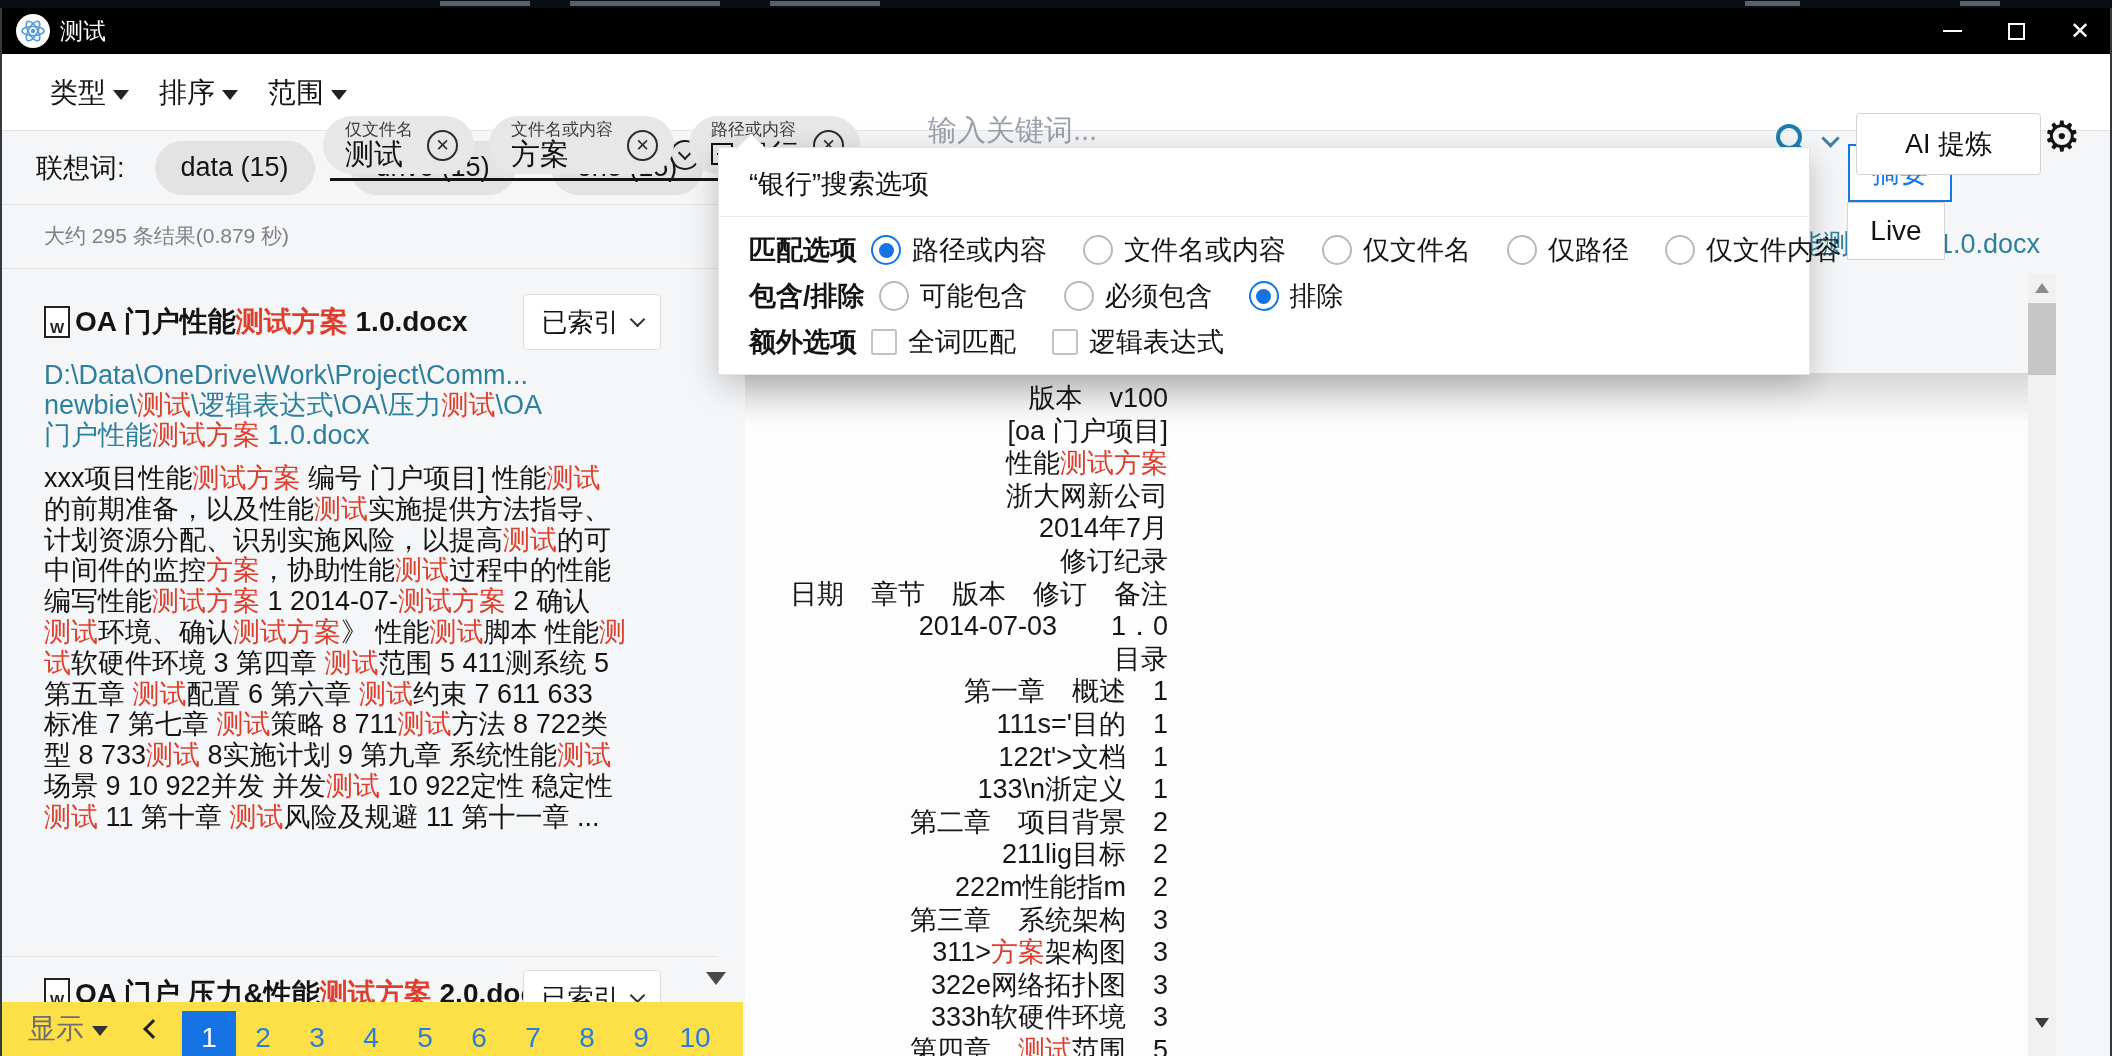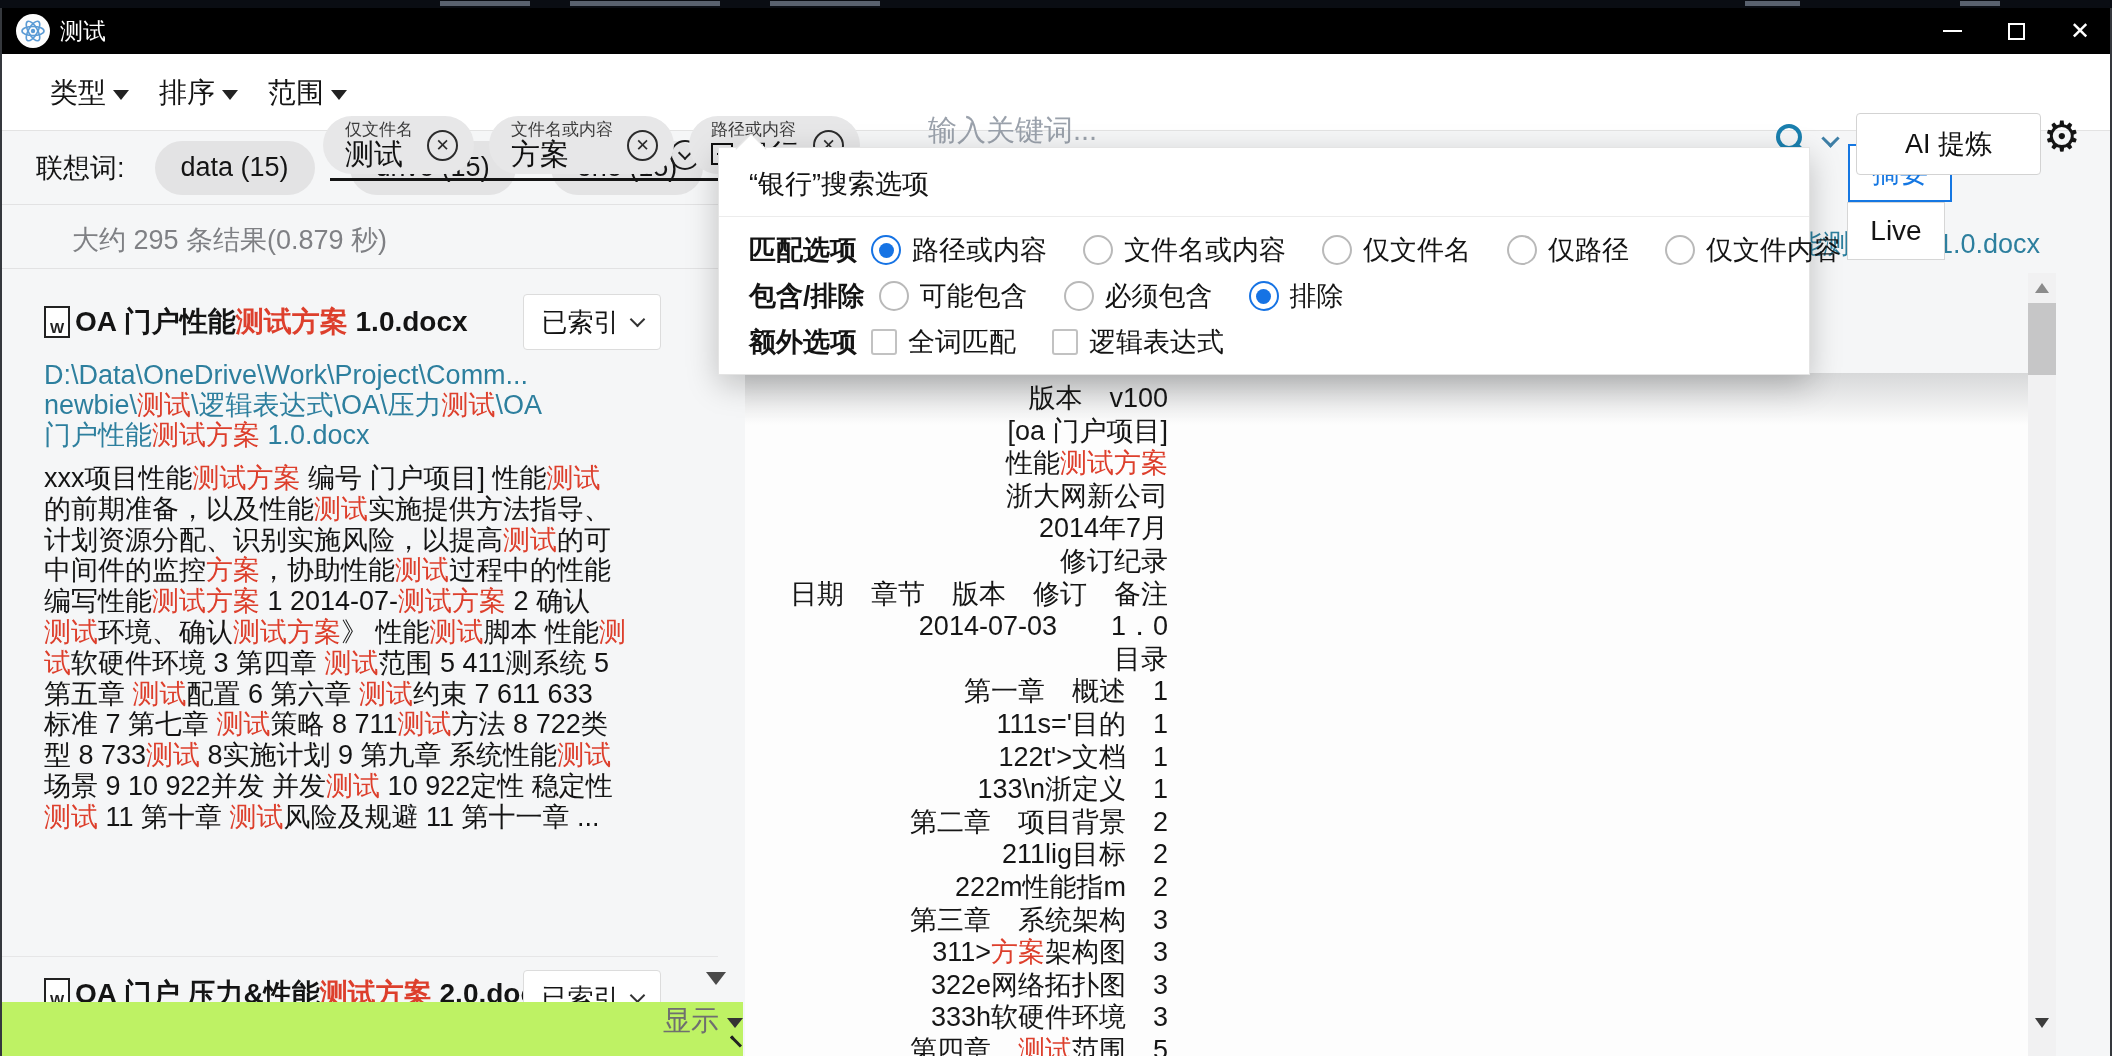--- a/index.html
+++ b/index.html
@@ -45,38 +45,38 @@
 
   
   .suggest-row { position:absolute; left:10px; top:131px; width:743px; height:73px; display:flex; align-items:center; }
   .suggest-label { font-size:27px; color:#141414; margin-left:26px; }
   .pills { display:flex; gap:35px; margin-left:30px; }
   .pill { height:54px; border-radius:27px; background:#e3e3e4; display:flex; align-items:center; padding:0 26px; font-size:27px; color:#141414; cursor:pointer; }
   .circle-chevron { position:absolute; left:660px; top:9px; width:30px; height:30px; border:2.5px solid #1b1b1b; border-radius:50%; display:flex; align-items:center; justify-content:center; cursor:pointer; }
   .circle-chevron i { width:10px; height:10px; border-right:2.5px solid #1b1b1b; border-bottom:2.5px solid #1b1b1b; transform:rotate(45deg); margin-top:-4px; }
   .divider { position:absolute; left:2px; width:741px; height:1px; background:#e2e2e3; }
 
-  .count-row { position:absolute; left:44px; top:222px; font-size:27px; color:#7f8084;margin-left:28px; }
+  .count-row { position:absolute; left:44px; top:222px; font-size:21px; color:#7f8084; }
 
   
   .result { position:absolute; left:0; width:745px; }
   .result-head { display:flex; align-items:center; }
   .doc-icon { width:26px; height:32px; border:2.5px solid #222; background:#fff; display:flex; align-items:flex-end; justify-content:center; font-size:15px; font-weight:bold; color:#222; margin-right:5px; flex:0 0 auto; }
   .r-title { font-size:28px; font-weight:bold; color:#141414; white-space:nowrap; }
   .r-title .hl { color:#dd3f2c; }
   .indexed-btn { position:absolute; width:138px; height:56px; background:#fff; border:1px solid #dcdcdc; border-radius:4px; display:flex; align-items:center; justify-content:center; gap:12px; font-size:26px; color:#141414; cursor:pointer; }
   .indexed-btn i { width:11px; height:11px; border-right:2.5px solid #333; border-bottom:2.5px solid #333; transform:rotate(45deg); margin-top:-5px; }
   .r-path { font-size:27px; line-height:30px; color:#2d7f9e; white-space:nowrap; }
   .r-path .hl { color:#dd3f2c; }
   .r-snippet { font-size:27px; line-height:30.8px; color:#141414; white-space:nowrap; }
   .r-snippet .hl { color:#dd3f2c; }
   .list-scroll-arrow { position:absolute; left:706px; top:972px; width:0; height:0; border-left:10px solid transparent; border-right:10px solid transparent; border-top:13px solid #4a4a4a; z-index:25; }
 
   
-  .pagination { position:absolute; left:2px; top:1002px; width:741px; height:54px; background:#bef264; display:flex; align-items:flex-end; z-index:30;flex-direction:column; }
+  .pagination { position:absolute; left:2px; top:1002px; width:741px; height:54px; background:#fde047; display:flex; align-items:center; z-index:30; }
   .show-dd { display:flex; align-items:center; gap:8px; margin-left:26px; font-size:28px; color:#6f6f6f; cursor:pointer; }
   .show-dd .tri-down { border-top-color:#333; }
   .pg-prev { margin-left:38px; width:14px; height:14px; border-left:3.5px solid #222; border-bottom:3.5px solid #222; transform:rotate(45deg); cursor:pointer; }
   .pages { display:flex; margin-left:22px; }
   .page { width:54px; height:54px; display:flex; align-items:center; justify-content:center; font-size:28px; color:#2b7ddd; cursor:pointer; margin-top:18px; }
   .page.current { background:#1673e4; color:#fff; }
 
   
   .tabs { position:absolute; left:1848px; top:144px; display:flex; z-index:6;flex-direction:column; }
   .tab { height:58px; background:#fff; display:flex; align-items:center; justify-content:center; font-size:28px; cursor:pointer; }

